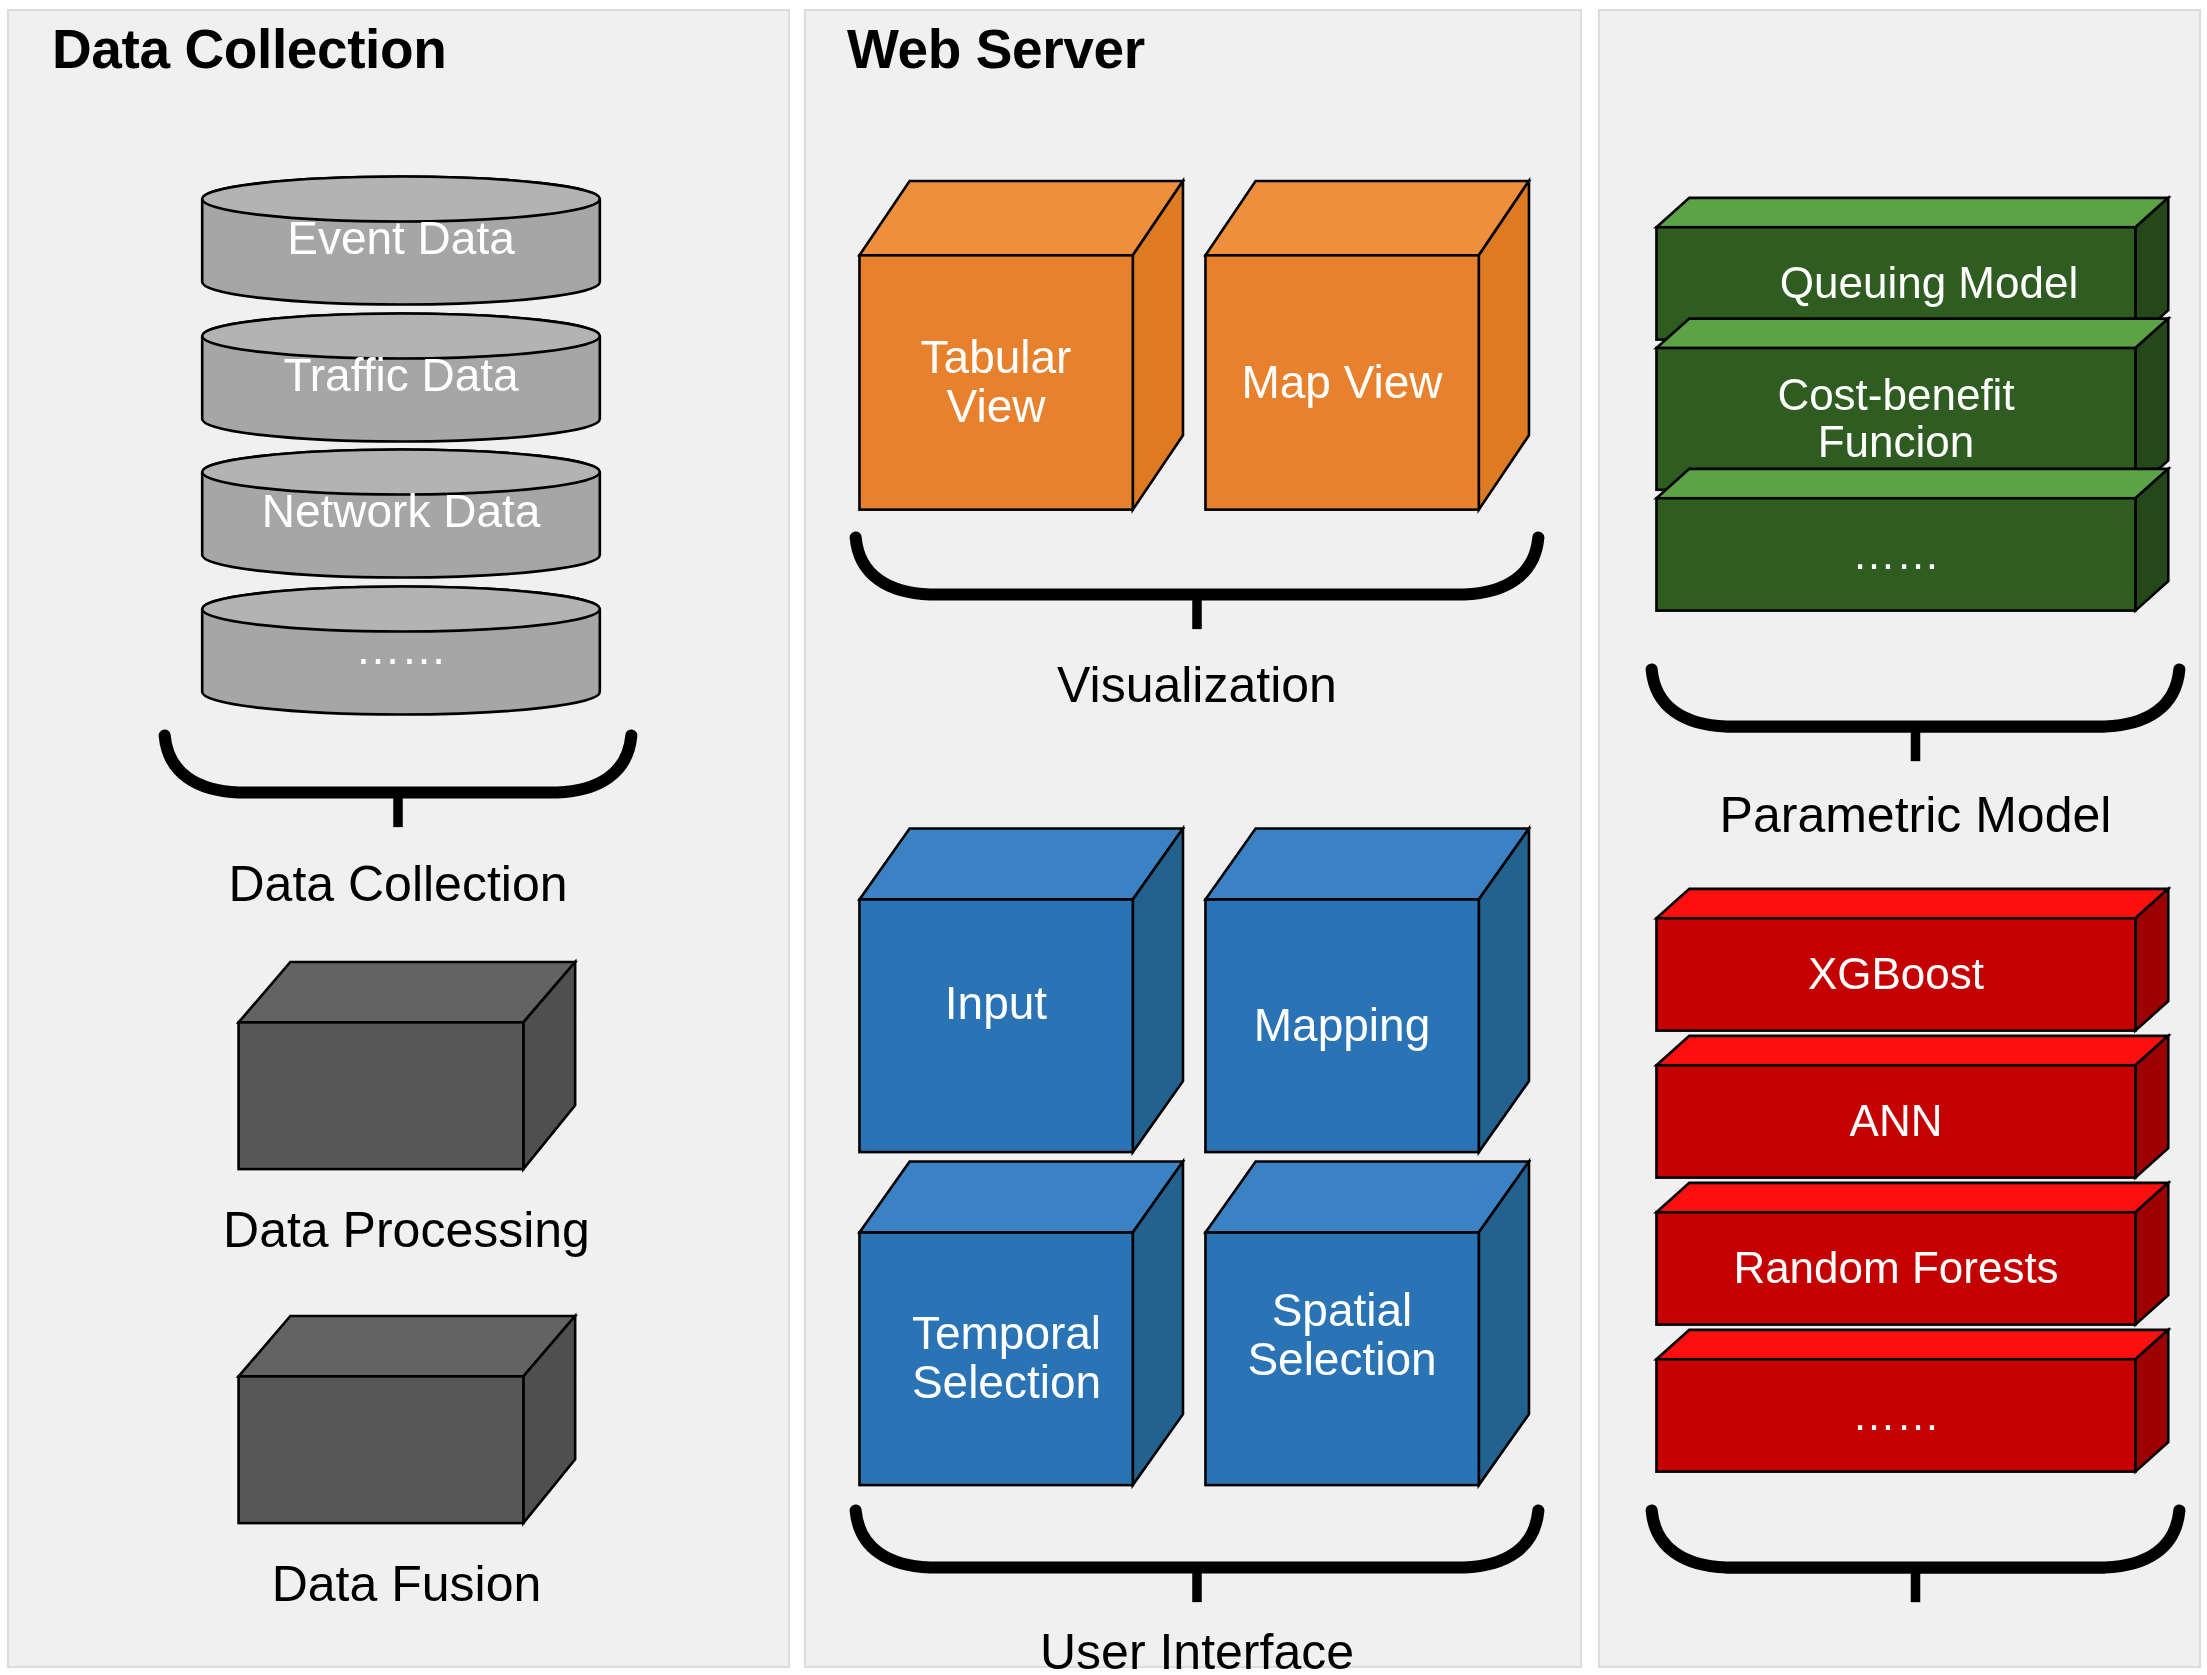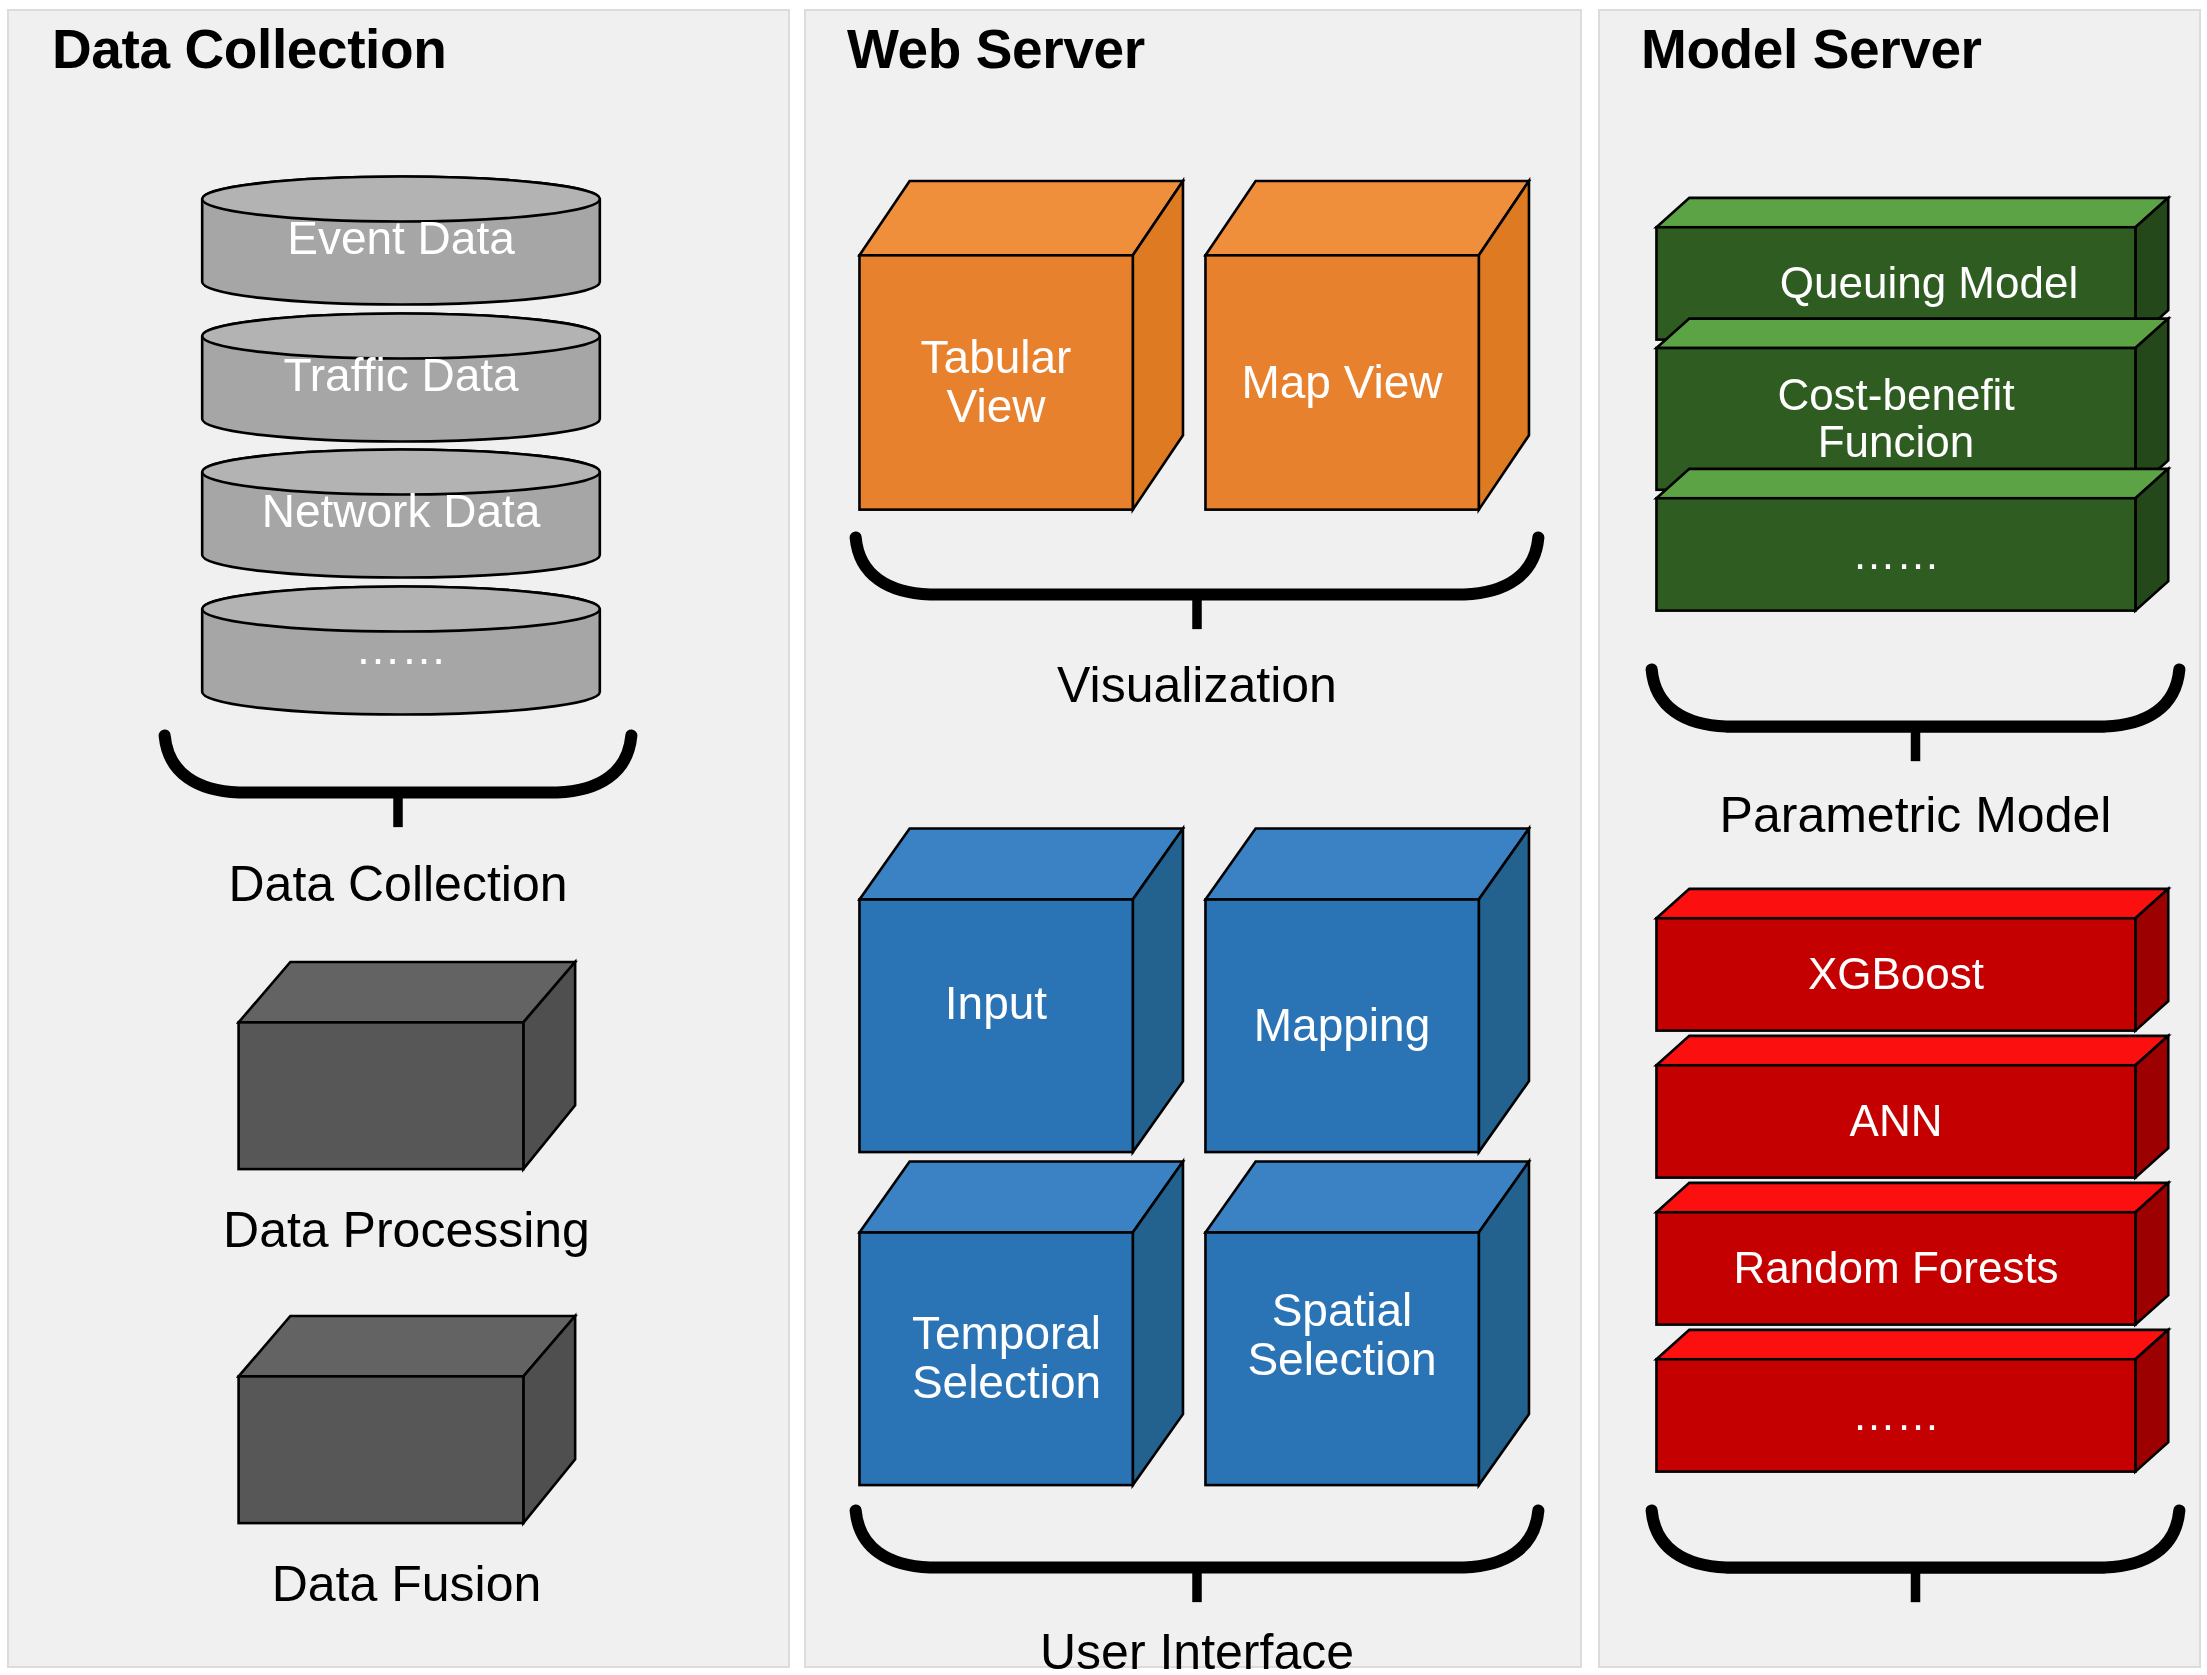--- a/index.html
+++ b/index.html
@@ -206,21 +206,20 @@
 
   <div class="brace" style="left:847px;top:1500px;">
     <svg width="700" height="104" viewBox="0 0 810 120">
       <path d="M10,12 C14,56 48,76 96,78 L714,78 C762,76 796,56 800,12" fill="none" stroke="#000" stroke-width="14" stroke-linecap="round"></path>
       <path d="M405,78 L405,118" stroke="#000" stroke-width="11"></path>
     </svg>
   </div>
   <div class="caption" style="left:847px;top:1607px;width:700px;">User Interface</div>
 
   <div class="panel" id="panel-ms"></div>
-  <div class="panel-title" id="title-ms">Model Server</div>
 
   <div class="box3d" style="left:1653px;top:189px;">
     <svg width="536" height="156" viewBox="0 0 620 180">
       <polygon points="4,44 42,10 596,10 558,44" fill="#5ba345" stroke="#000" stroke-width="3"></polygon>
       <polygon points="596,10 596,140 558,174 558,44" fill="#24481a" stroke="#000" stroke-width="3"></polygon>
       <rect x="4" y="44" width="554" height="130" fill="#2f5c20" stroke="#000" stroke-width="3"></rect>
     </svg>
     <div class="b-label" style="left:3.5px;top:38px;width:479px;height:112px;font-size:44px;padding-left:33px;">Queuing Model</div>
   </div>
 

